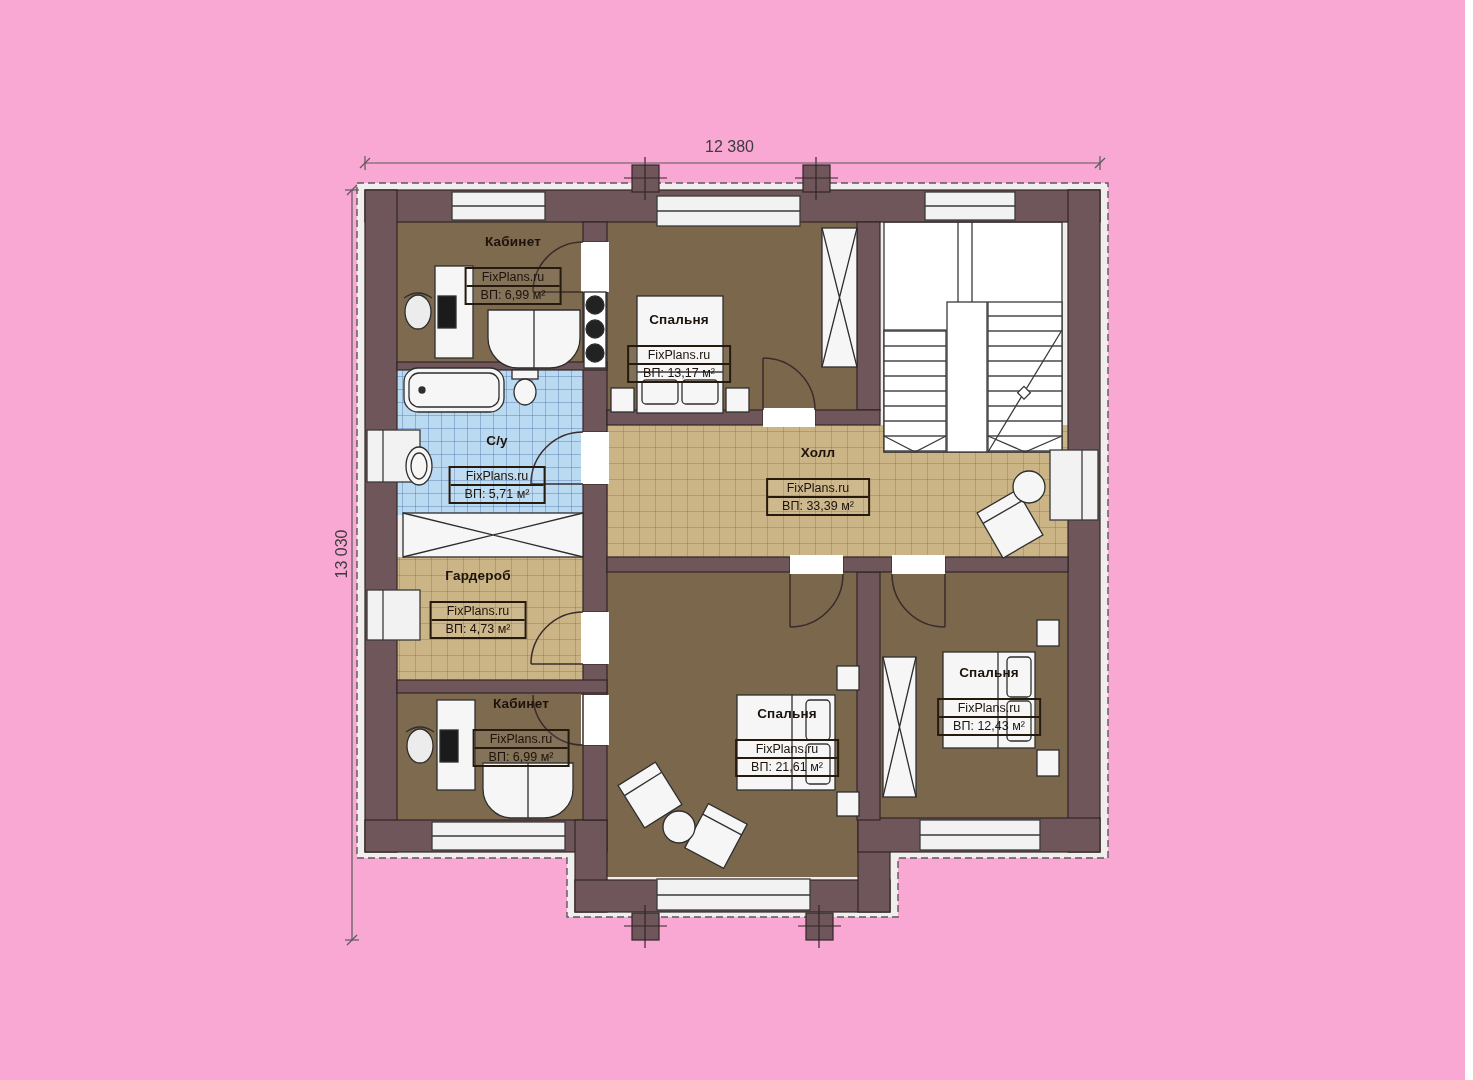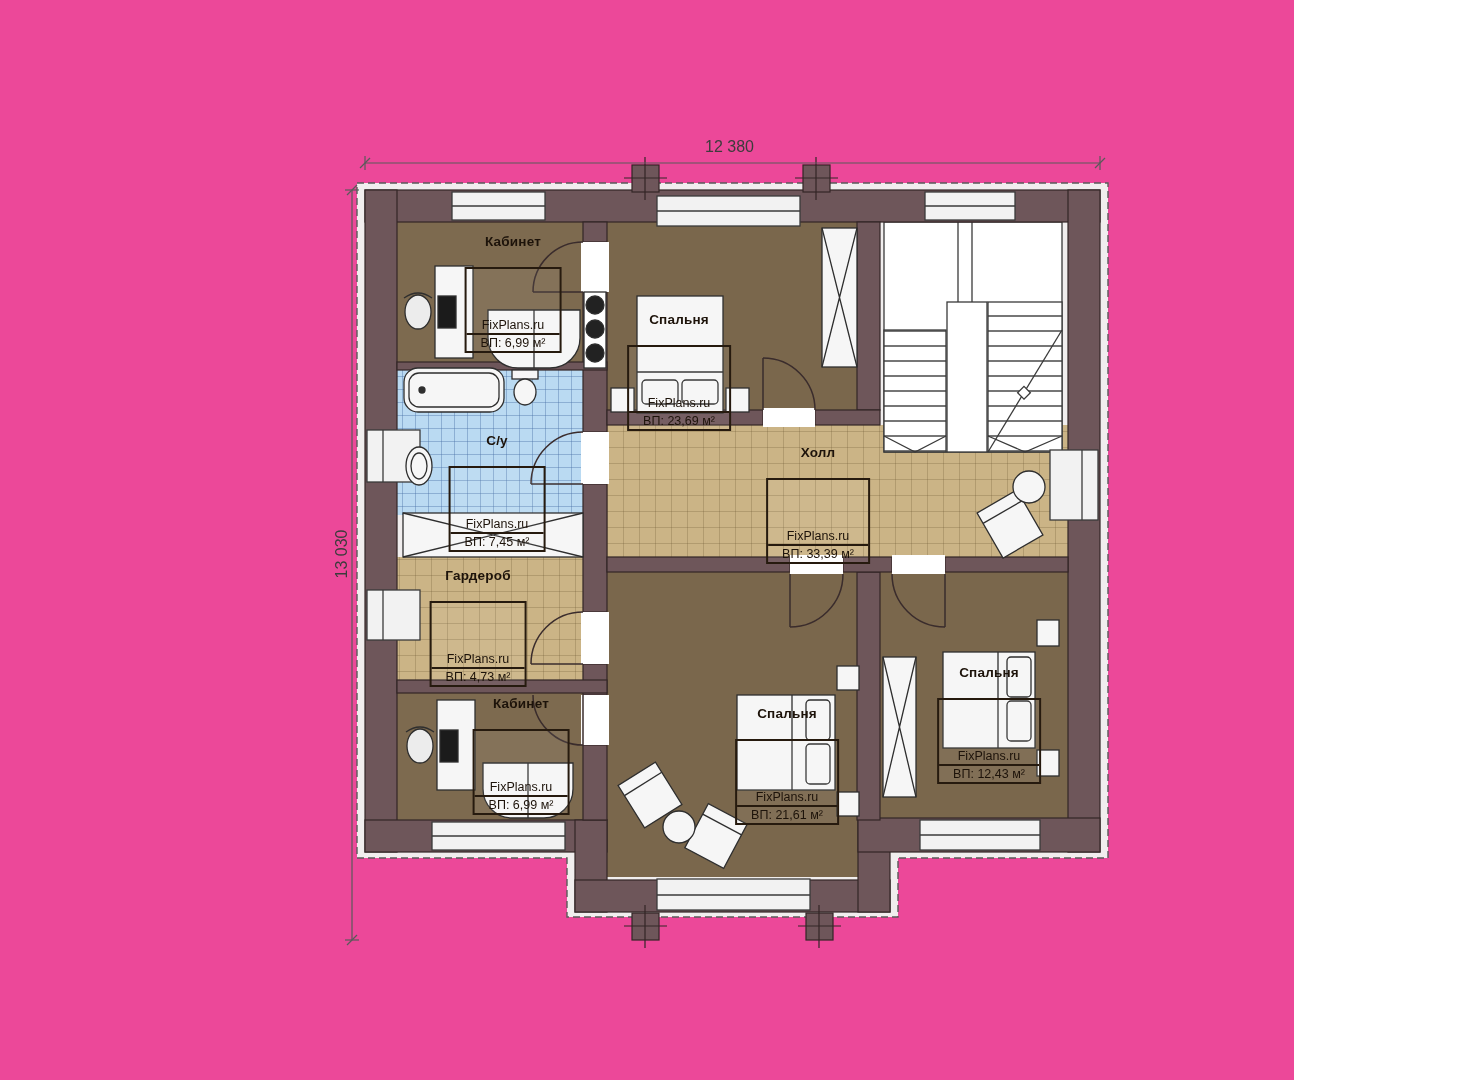--- a/index.html
+++ b/index.html
@@ -1,24 +1,24 @@
 <!DOCTYPE html>
 <html><head>
 <meta charset="utf-8">
 <style>
   html,body{margin:0;padding:0;background:#ffffff;}
   body{font-family:"Liberation Sans", sans-serif;}
-  .plan-wrap{position:relative;width:1294px;height:1080px;background:#ec4899;overflow:hidden;}
+  .plan-wrap{position:relative;width:1465px;height:1080px;background:#f9a8d4;overflow:hidden;}
   .plan-wrap svg{position:absolute;left:0;top:0;}
   .room-label{position:absolute;display:flex;flex-direction:column;align-items:center;gap:18px;
     transform:translateX(-50%);pointer-events:none;z-index:5;}
   .room-label .rname{font-size:13.5px;font-weight:bold;color:#1d130a;letter-spacing:.2px;}
   .room-label .rbox{border:2px solid #261a0e;color:#1d130a;font-size:12.5px;text-align:center;
     background:rgba(255,255,255,0.06);}
-  .room-label .rbox .wm{display:block;padding:1px 7px;border-bottom:2px solid #261a0e;margin-top:48px;}
+  .room-label .rbox .wm{display:block;padding:1px 7px;border-bottom:2px solid #261a0e;}
   .room-label .rbox .ar{display:block;padding:1px 14px;border-radius:6px;}
   .dim-label{position:absolute;font-size:16px;color:#3c3c3c;z-index:5;}
   .dim-label.vert{transform:rotate(-90deg);transform-origin:center;}
 </style>
 </head>
 <body>
 
 <div class="plan-wrap">
 
 <svg width="1473" height="1080" viewBox="0 0 1473 1080">
@@ -292,29 +292,29 @@
   <span class="rbox">
     <span class="wm">FixPlans.ru</span>
     <span class="ar">ВП: 6,99 м²</span>
   </span>
 </div>
 
 <div class="room-label" style="left:679px;top:312px;">
   <span class="rname">Спальня</span>
   <span class="rbox">
     <span class="wm">FixPlans.ru</span>
-    <span class="ar">ВП: 23,69 м²</span>
+    <span class="ar">ВП: 13,17 м²</span>
   </span>
 </div>
 
 <div class="room-label" style="left:497px;top:433px;">
   <span class="rname">С/у</span>
   <span class="rbox">
     <span class="wm">FixPlans.ru</span>
-    <span class="ar">ВП: 7,45 м²</span>
+    <span class="ar">ВП: 5,71 м²</span>
   </span>
 </div>
 
 <div class="room-label" style="left:818px;top:445px;">
   <span class="rname">Холл</span>
   <span class="rbox">
     <span class="wm">FixPlans.ru</span>
     <span class="ar">ВП: 33,39 м²</span>
   </span>
 </div>

